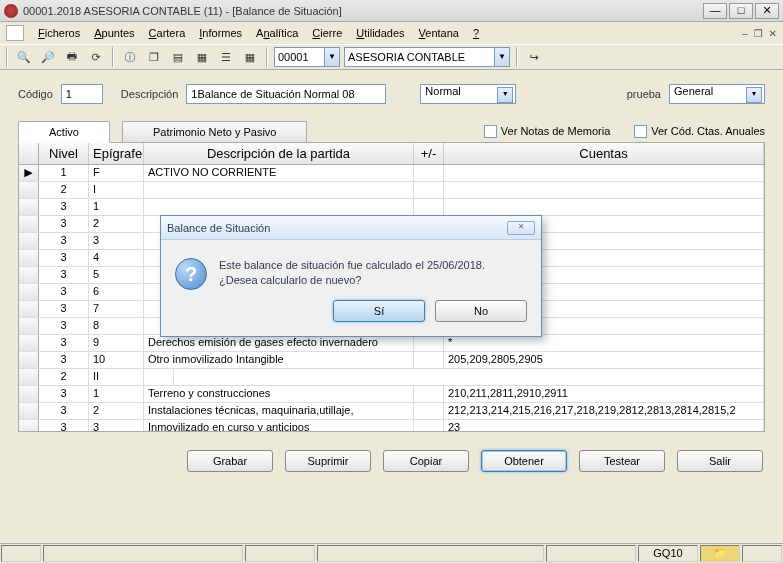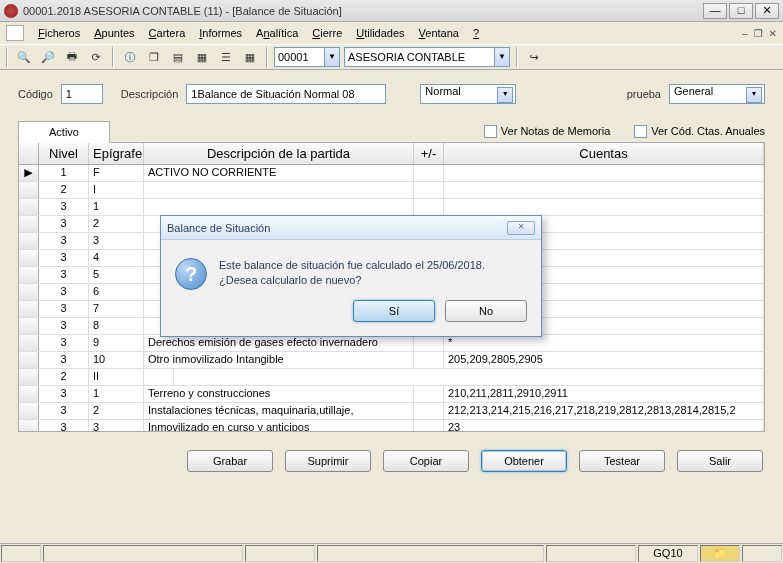--- a/index.html
+++ b/index.html
@@ -54,21 +54,21 @@
 .stat-num{width:60px;text-align:center;}
 .stat-icon{width:22px;background:#edd67a;text-align:center}
 .dialog-overlay{position:absolute;top:215px;left:160px;width:382px;box-shadow:4px 4px 8px rgba(0,0,0,.25);border:1px solid #6a8fb5;background:#f0f0f0;z-index:10;}
 .dlg-title{height:24px;background:linear-gradient(#f6f9fd,#d8e6f6);display:flex;align-items:center;padding:0 6px;border-bottom:1px solid #b7cde2;justify-content:flex-end;}
 .dlg-title span{flex:1;color:#2a3f5a;}
 .dlg-close{width:28px;height:14px;border:1px solid #8ba8c7;border-radius:2px;background:linear-gradient(#f0f5fc,#d6e3f3);text-align:center;line-height:10px;font-size:8px;cursor:pointer;color:#5a7394;}
 .dlg-body{padding:18px 14px 10px;display:flex;gap:12px;}
 .dlg-icon{width:32px;height:32px;border-radius:50%;background:radial-gradient(circle at 30% 30%,#bcd9f8,#4f8dce);display:flex;align-items:center;justify-content:center;color:#fff;font-size:20px;font-weight:bold;border:1px solid #3a6fa5;}
 .dlg-text{color:#2d3a52;line-height:1.4;}
 .dlg-btns{display:flex;justify-content:flex-end;gap:10px;padding:0 14px 14px;}
-.dbtn{width:82px;height:22px;border:1px solid #888;border-radius:3px;background:linear-gradient(#fdfdfd,#e3e3e3);cursor:pointer;}
+.dbtn{width:92px;height:22px;border:1px solid #888;border-radius:3px;background:linear-gradient(#fdfdfd,#e3e3e3);cursor:pointer;}
 .dbtn.primary{border:1px solid #3c7fb1;background:linear-gradient(#eaf3fb,#b5d6ef);box-shadow:0 0 3px #7ab3e0;}
 </style>
 </head>
 <body>
 
 <div class="titlebar">
   <span class="icon"></span>
   <span class="title">00001.2018 ASESORIA CONTABLE (11) - [Balance de Situación]</span>
   <div class="winbtns">
     <div class="winbtn">—</div>
@@ -131,20 +131,21 @@
         <span>Normal</span>
       </div>
     <label style="margin-left:auto">prueba</label>
     <div class="combo" style="width:96px">
         <span>General</span>
       </div>
   </div>
 
   <div class="tabrow">
     <div class="tab active">Activo</div>
+    <div class="tab">Patrimonio Neto y Pasivo</div>
     <div class="checkwrap">
       <div class="chk"></div>
       <span>Ver Notas de Memoria</span>
     </div>
     <div class="checkwrap" style="margin-left:12px">
       <div class="chk"></div>
       <span>Ver Cód. Ctas. Anuales</span>
     </div>
   </div>
 

